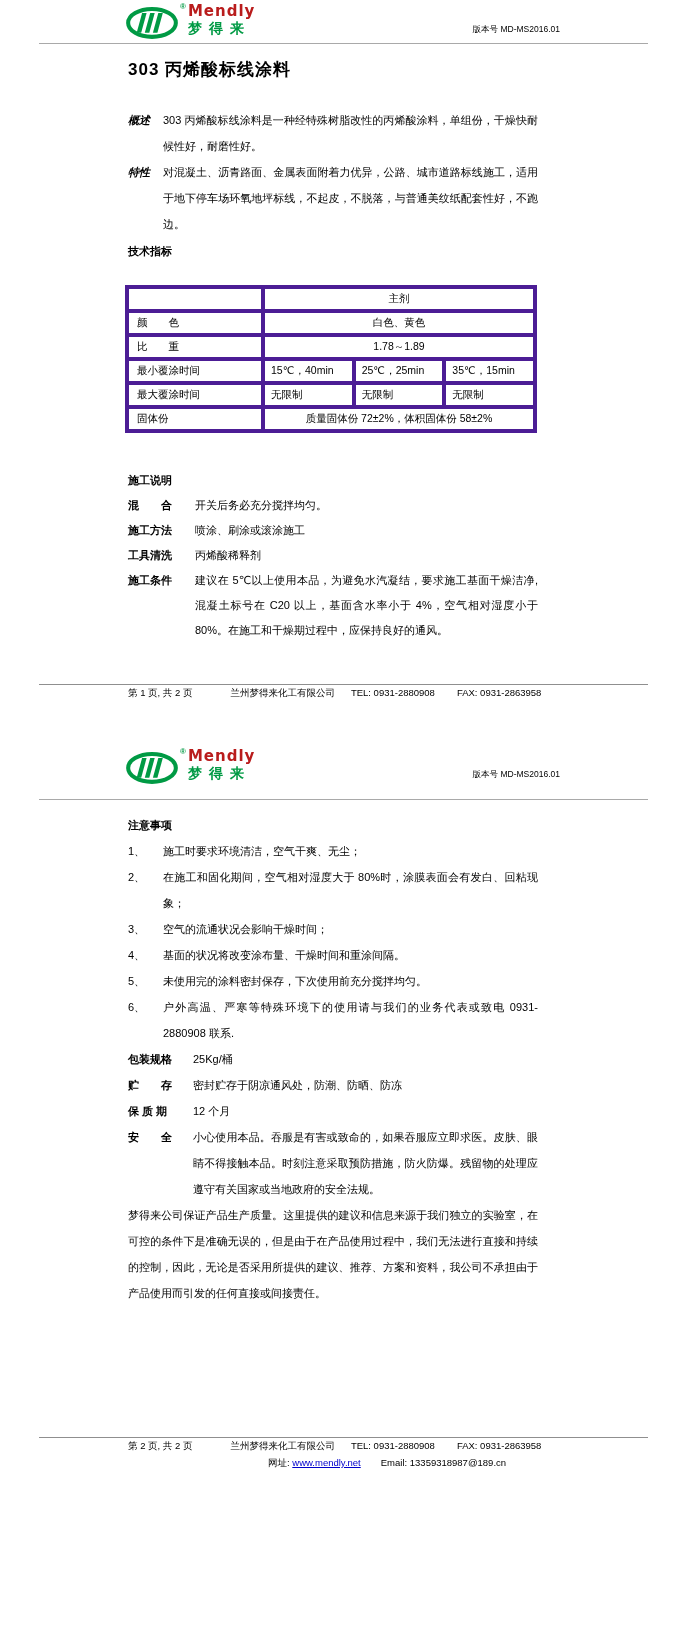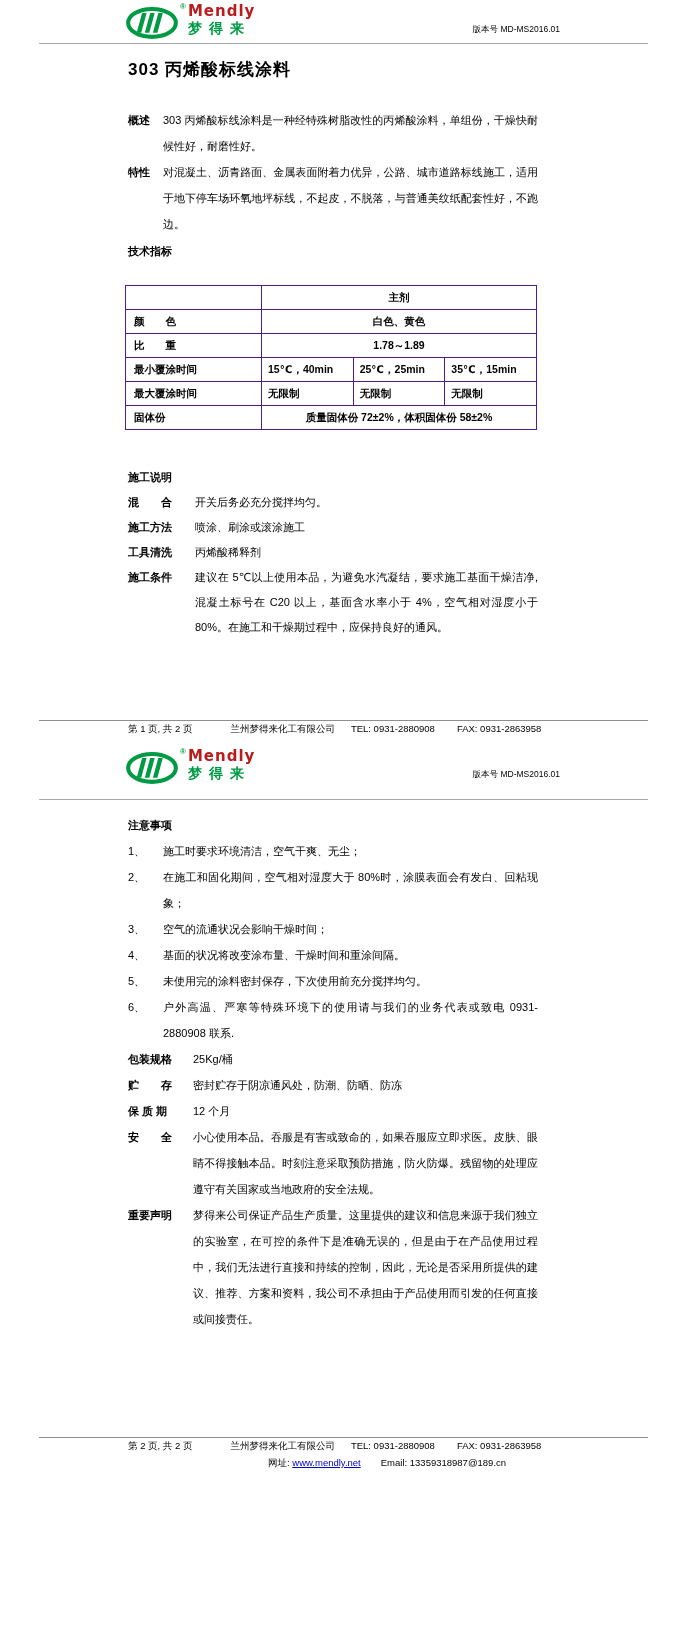--- a/index.html
+++ b/index.html
@@ -28,49 +28,49 @@
   .brand-cn { color: #009A44; font-weight: bold; font-size: 14px; letter-spacing: 7px; margin-top: 2px; }
   .version { font-size: 8.5px; color: #000; padding-bottom: 4px; white-space: nowrap; }
   .hdr-rule { border: none; border-top: 1px solid #a9a9a9; margin: 3px 39px 0 39px; }
   .page-2 .hdr { padding-top: 9px; }
   .page-2 .hdr-rule { margin-top: 14px; }
 
   
   .title { margin: 14px 0 26px 128px; font-size: 17px; font-weight: bold; letter-spacing: 1px; }
   .content { margin-left: 128px; width: 410px; font-size: 11px; }
   .pair { display: flex; line-height: 26px; }
-  .pair .lbl { font-weight: bold; flex: 0 0 35px; }
+  .pair .lbl { font-weight: bold; flex: 0 0 35px; font-style: italic; }
   .pair .txt { flex: 1; text-align: justify; }
   .sec-heading { font-weight: bold; font-size: 11px; line-height: 26px; }
   .tech-heading { margin-top: 1px; }
 
   table.spec { border-collapse: collapse; margin: 21px 0 0 125px; width: 412px;
                font-size: 10.5px; table-layout: fixed; }
-  table.spec td { border: 1px solid #4c1d95; height: 24px; padding: 2px 6px; font-weight: bold; }
+  table.spec td { border: 4px solid #4c1d95; height: 24px; padding: 2px 6px; }
   table.spec .c1 { width: 136px; padding-left: 8px; }
   table.spec .ctr { text-align: center; }
 
   .constr-heading { margin-top: 34px; }
   .cpair { display: flex; line-height: 25px; font-size: 11px; }
   .cpair .lbl { font-weight: bold; flex: 0 0 67px; }
   .cpair .txt { flex: 1; text-align: justify; }
 
   
   .notes-heading { margin-top: 12px; }
   .note { display: flex; line-height: 26px; font-size: 11px; }
   .note .num { flex: 0 0 35px; }
   .note .txt { flex: 1; text-align: justify; }
   .ipair { display: flex; line-height: 26px; font-size: 11px; }
   .ipair .lbl { font-weight: bold; flex: 0 0 65px; }
   .ipair .txt { flex: 1; text-align: justify; }
 
   
   .footer { position: absolute; left: 39px; right: 39px; border-top: 1.5px solid #8f8f8f;
             padding-top: 2px; font-size: 9.5px; }
-  .footer-1 { top: 720px; }
+  .footer-1 { top: 684px; }
   .footer-2 { top: 697px; }
   .f-row1 { display: flex; white-space: nowrap; }
   .f-page { margin-left: 89px; }
   .f-company { margin-left: 38px; font-weight: normal; }
   .f-tel { margin-left: 16px; }
   .f-fax { margin-left: 22px; }
   .f-row2 { display: flex; white-space: nowrap; margin-top: 4px; }
   .f-web { margin-left: 229px; }
   .f-link { color: #0000cc; text-decoration: underline; }
   .f-email { margin-left: 20px; }
@@ -234,21 +234,20 @@
     </div>
     <div class="ipair">
       <span class="lbl">保 质 期</span>
       <span class="txt">12 个月</span>
     </div>
     <div class="ipair">
       <span class="lbl">安　　全</span>
       <span class="txt">小心使用本品。吞服是有害或致命的，如果吞服应立即求医。皮肤、眼睛不得接触本品。时刻注意采取预防措施，防火防爆。残留物的处理应遵守有关国家或当地政府的安全法规。</span>
     </div>
     <div class="ipair">
-      <span class="lbl">重要声明</span>
       <span class="txt">梦得来公司保证产品生产质量。这里提供的建议和信息来源于我们独立的实验室，在可控的条件下是准确无误的，但是由于在产品使用过程中，我们无法进行直接和持续的控制，因此，无论是否采用所提供的建议、推荐、方案和资料，我公司不承担由于产品使用而引发的任何直接或间接责任。</span>
     </div>
   </div>
 
   <div class="footer footer-2">
     <div class="f-row1">
       <span class="f-page">第 2 页, 共 2 页</span>
       <span class="f-company">兰州梦得来化工有限公司</span>
       <span class="f-tel">TEL: 0931-2880908</span>
       <span class="f-fax">FAX: 0931-2863958</span>

